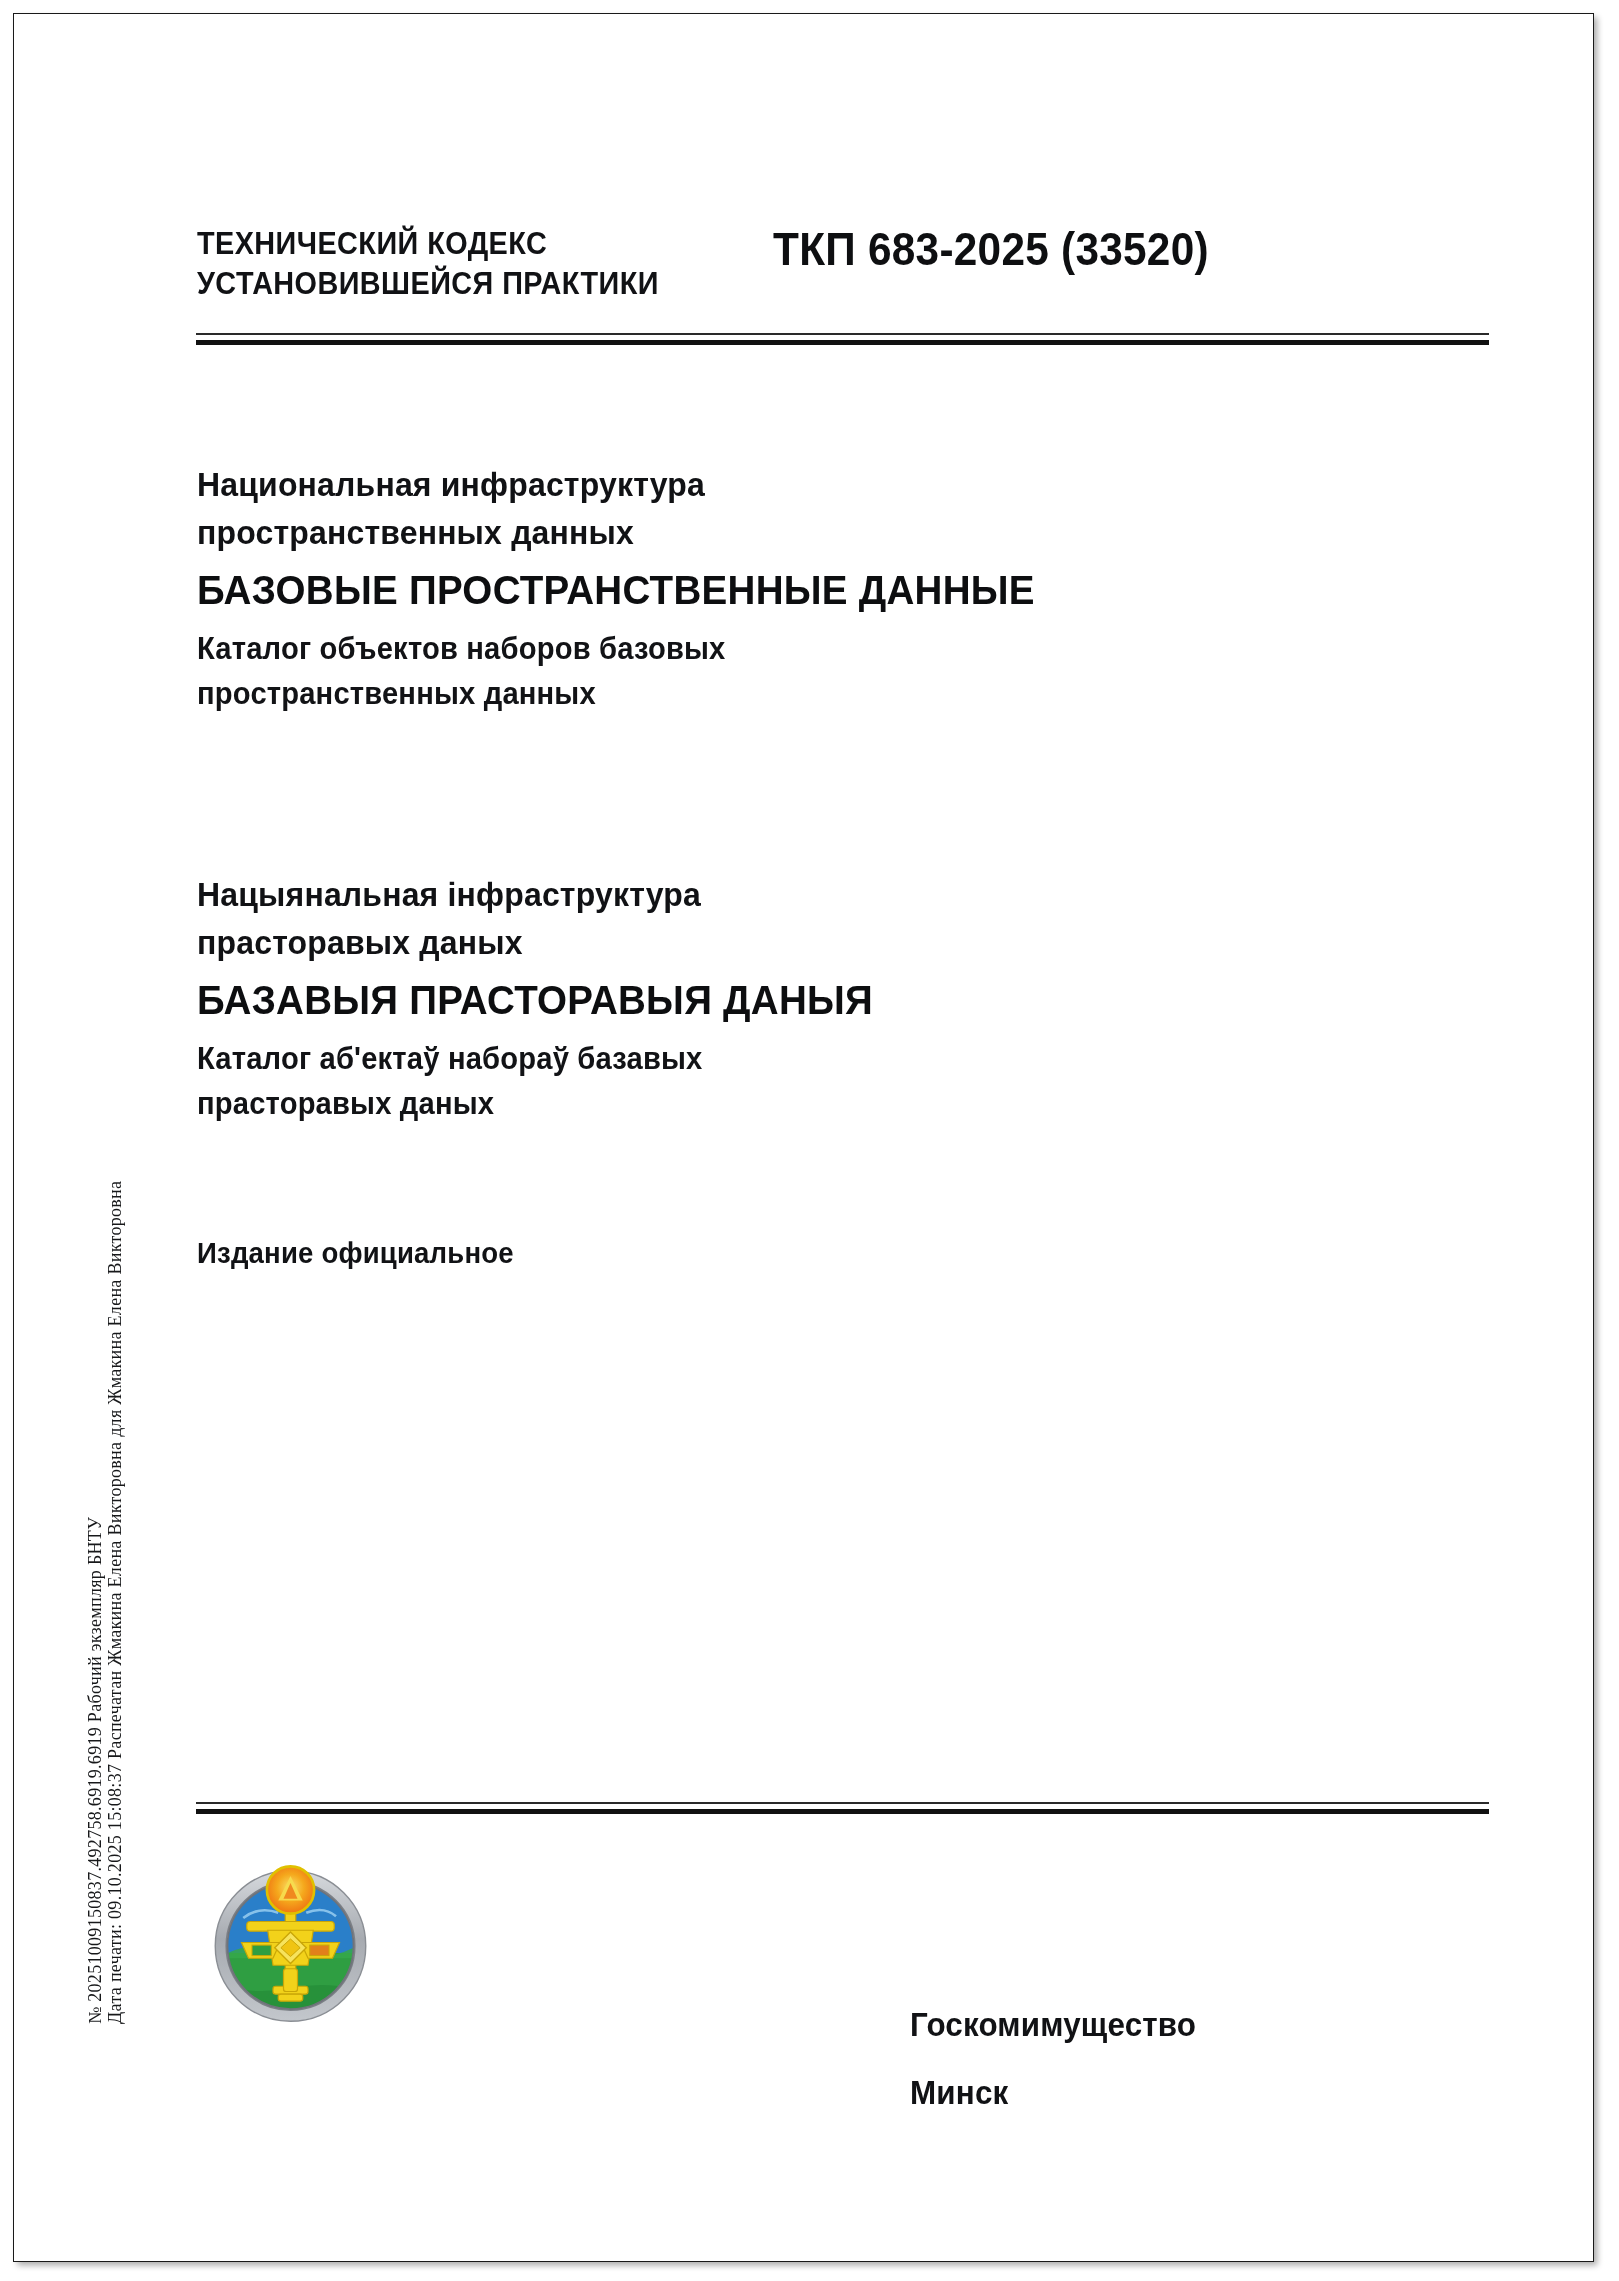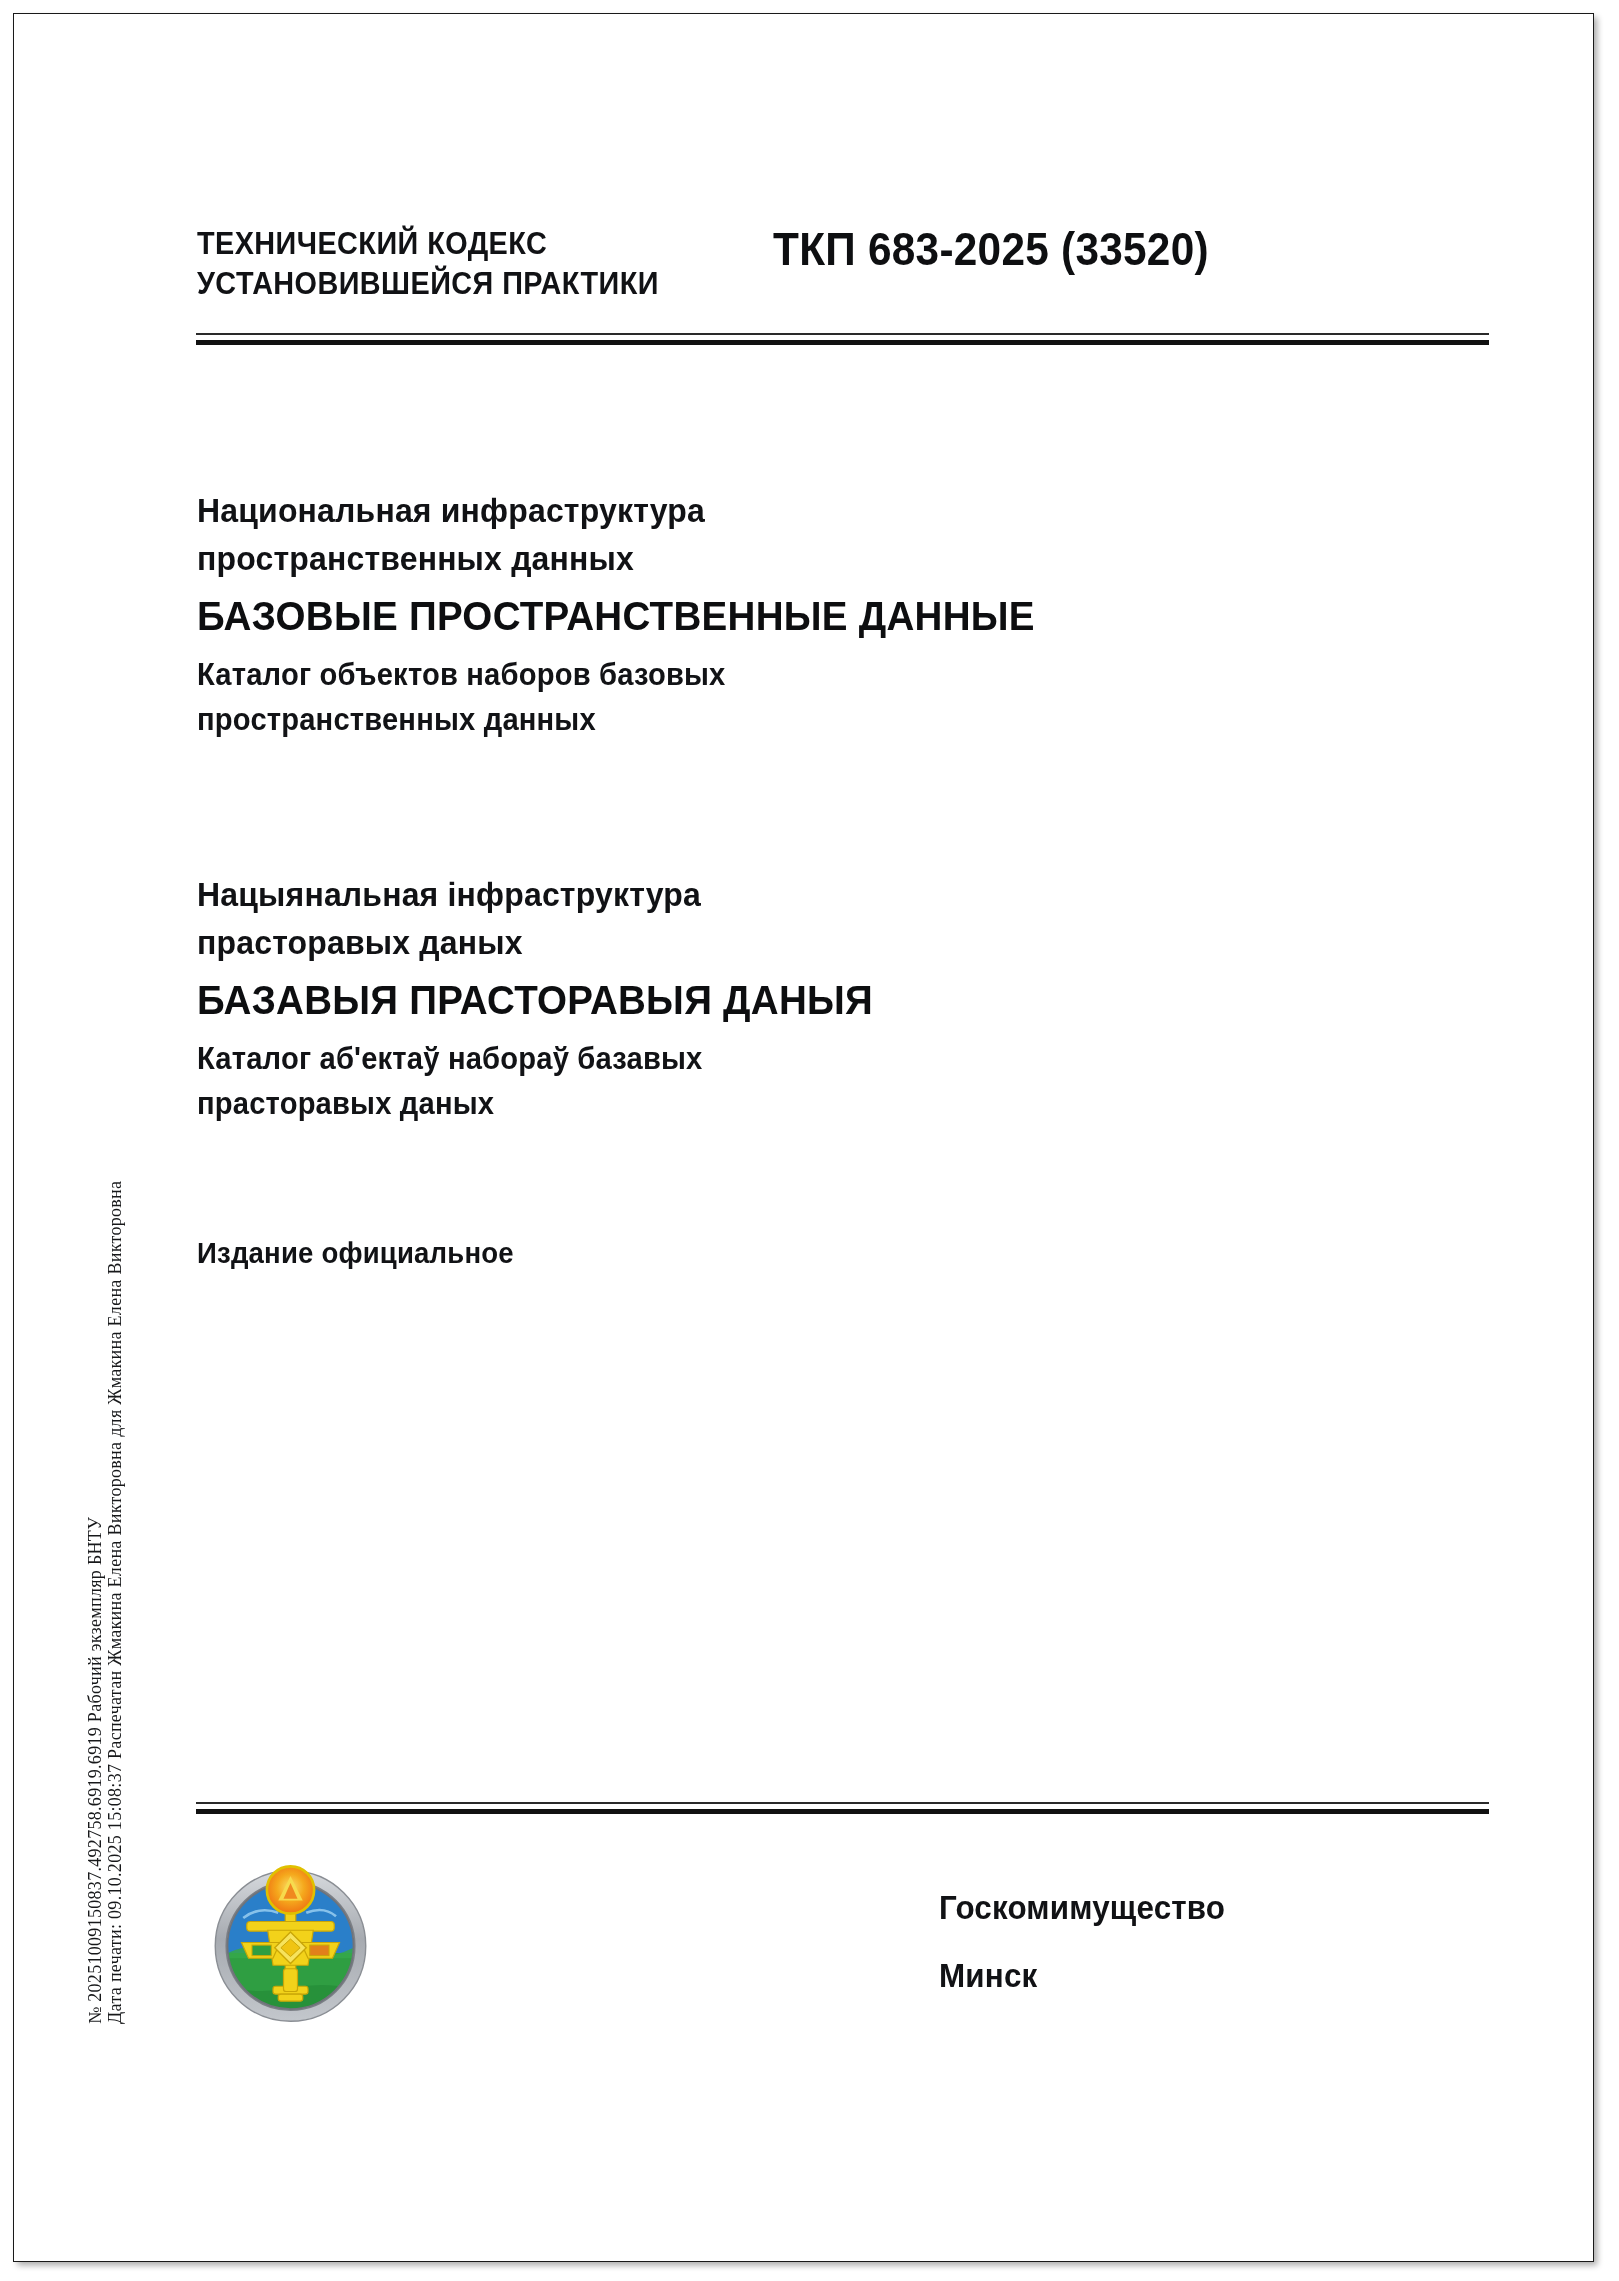--- a/index.html
+++ b/index.html
@@ -123,21 +123,21 @@
   }
   #rule-top { top: 319px; }
   #rule-bottom { top: 1788px; }
 
   
   .title-block {
     position: absolute;
     left: 1.8px;
     width: 1265px;
   }
-  #title-ru { top: 472px; }
+  #title-ru { top: 446px; }
   #title-be { top: 823px; margin-top: 33px; }
 
   .t-sub {
     font-family: "Liberation Sans Narrow", "Liberation Sans", sans-serif;
     font-weight: bold;
     font-size: 34px;
     line-height: 48px;
     letter-spacing: 0.2px;
     color: #111215;
     transform: scaleX(0.94);
@@ -188,23 +188,22 @@
   #footer-emblem {
     position: absolute;
     left: 7.1px;
     top: 1841px;
     width: 175px;
     height: 175px;
   }
   #footer-org {
     position: absolute;
     left: 714px;
-    top: 1860px;
+    top: 1977px;
     width: 552px;
-    margin-left: 29px;
   }
   .org-line {
     font-family: "Liberation Sans Narrow", "Liberation Sans", sans-serif;
     font-weight: bold;
     font-size: 33px;
     line-height: 68px;
     letter-spacing: 0.2px;
     color: #111215;
     transform: scaleX(0.95);
     transform-origin: left top;

